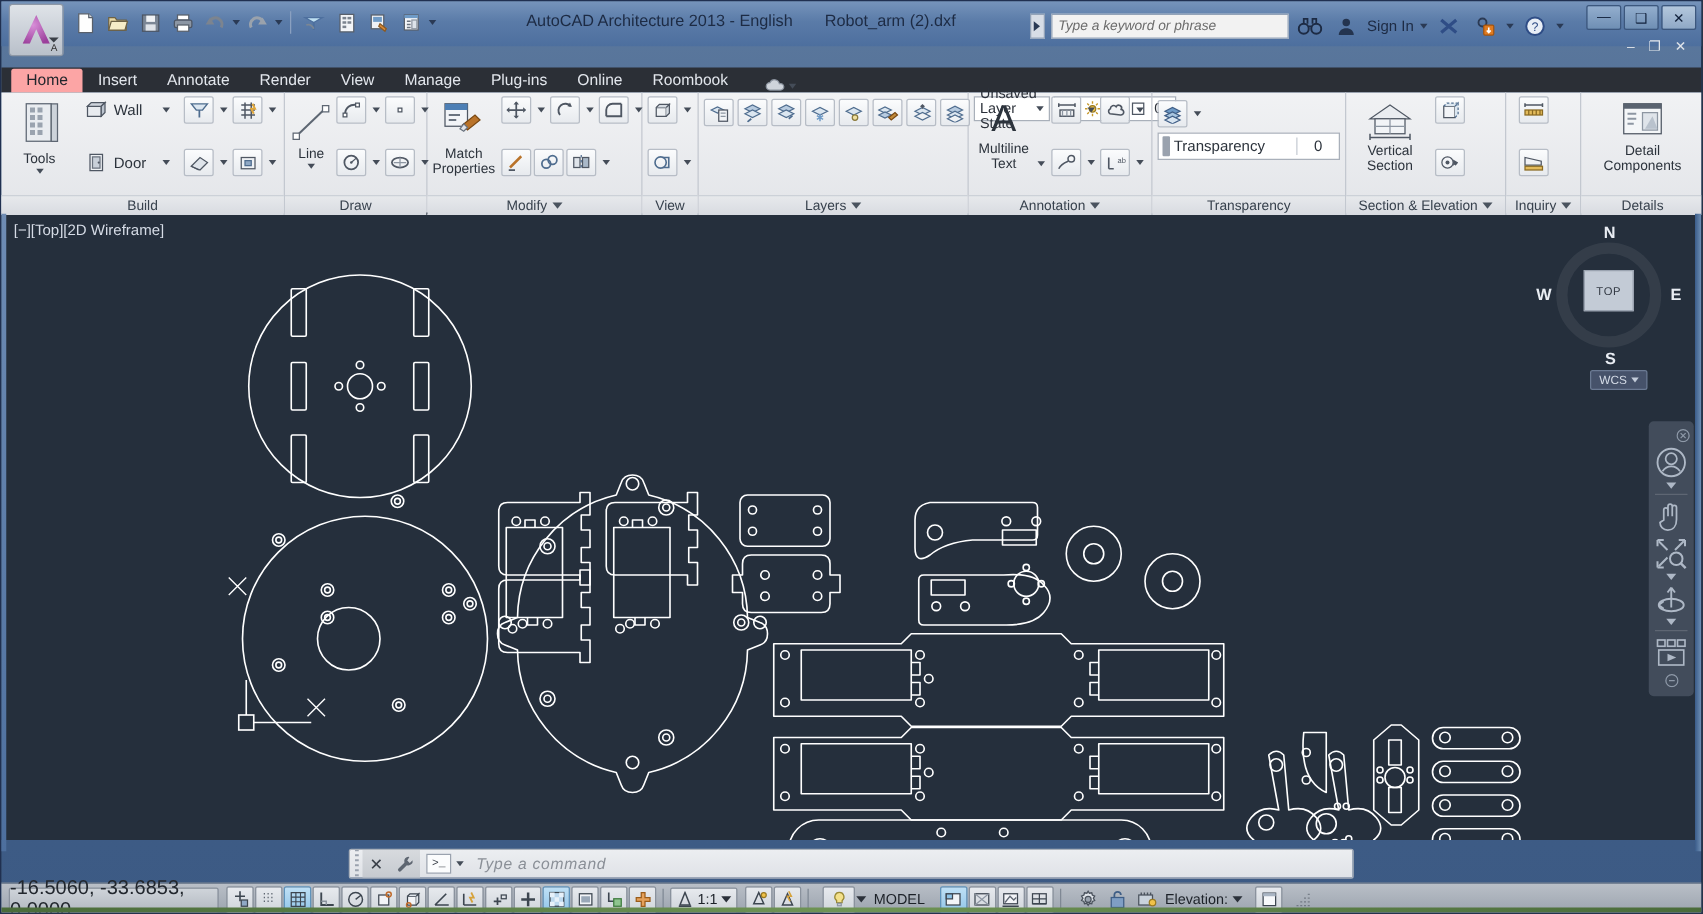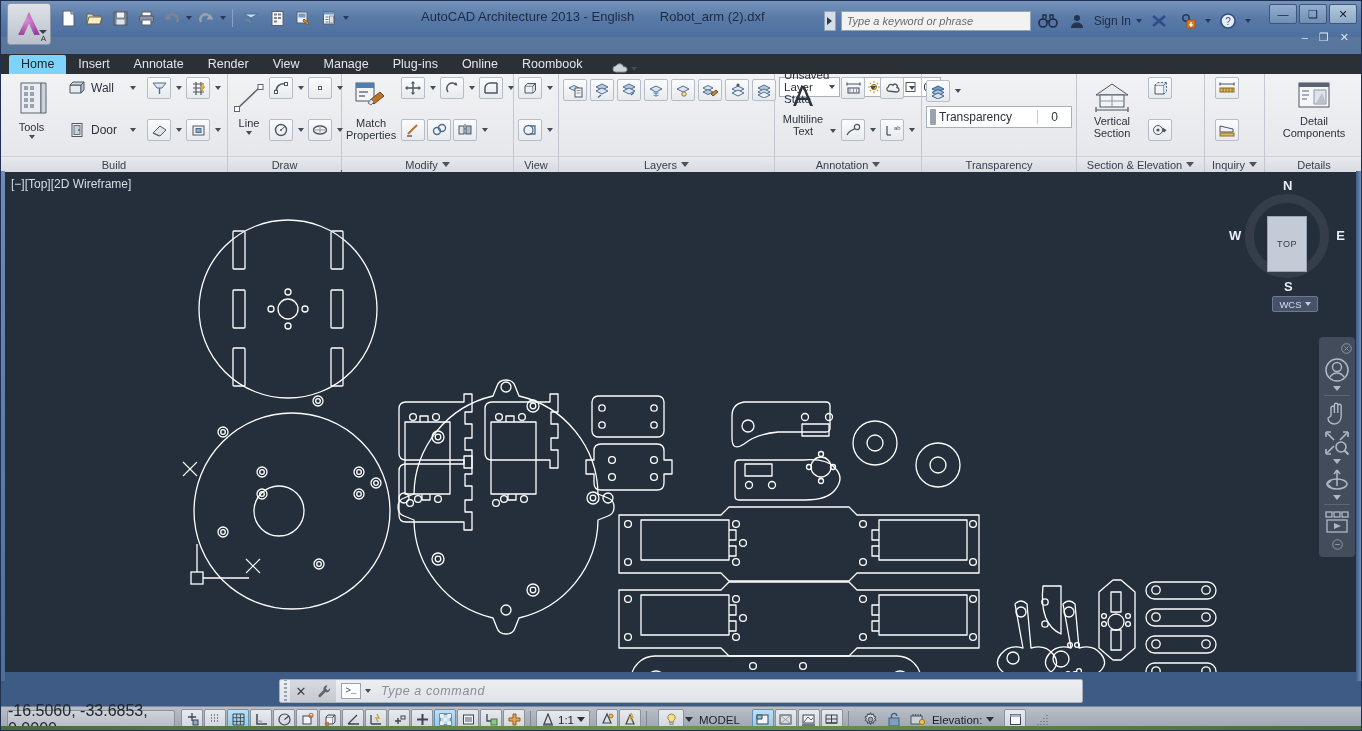--- a/index.html
+++ b/index.html
@@ -72,21 +72,21 @@
   }
   .menubar .mi{ color:#e6e9ee; font-size:12.5px; padding:3px 14px; }
   .winmin{ position:absolute; right:8px; top:30px; color:#dfe4ea; font-size:11px; letter-spacing:4px;}
 
   
   .ribtabs{
     position:absolute; left:0; top:53px; width:1362px; height:20px;
     background:#2b2f36; display:flex; align-items:flex-end; padding-left:8px;
   }
   .rtab{ color:#e2e6ec; font-size:12.5px; padding:2px 12px 3px; }
-  .rtab.active{ background:#7dd3fc; color:#22262c; border-radius:2px 2px 0 0; }
+  .rtab.active{ background:#fca5a5; color:#22262c; border-radius:2px 2px 0 0; }
   .cloudbtn{ margin-left:18px; display:flex;align-items:center;gap:3px; }
 
   
   .ribbon{
     position:absolute; left:0; top:73px; width:1362px; height:98px;
     background:linear-gradient(180deg,#f1f2f4,#e3e5e9);
     border-bottom:1px solid #9aa4b0;
     display:flex;
   }
   .panel{ position:relative; height:98px; border-right:1px solid #c3c8d0; padding:3px 4px 0; }
@@ -118,21 +118,21 @@
   .canvas{
     position:absolute; left:0; top:171px; width:1362px; height:500px;
     background:#252f3c; overflow:hidden;
   }
   .vplabel{ position:absolute; left:10px; top:5px; color:#d6dce6; font-size:12px; }
 
   
   .viewcube{ position:absolute; right:20px; top:8px; width:112px;height:112px; }
   .vc-ring{ position:absolute; left:14px;top:14px;width:84px;height:84px;border-radius:50%;
       border:9px solid rgba(255,255,255,0.07); }
-  .vc-cube{ position:absolute; left:36px;top:36px;width:40px;height:56px;
+  .vc-cube{ position:absolute; left:36px;top:36px;width:40px;height:33px;
       background:#c3cbd6; border:1px solid #9aa3b0;
       display:flex;align-items:center;justify-content:center;
       font-size:9px;color:#333a44;letter-spacing:0.5px;}
   .vc-n,.vc-s,.vc-e,.vc-w{ position:absolute;color:#e9edf3;font-size:13px;font-weight:bold;}
   .vc-n{ left:52px; top:-2px;} .vc-s{ left:53px; bottom:-2px;}
   .vc-w{ left:-2px; top:48px;} .vc-e{ right:-2px; top:48px;}
   .wcs{ position:absolute; right:45px; top:124px; width:46px;height:16px;
       background:#46526a;border:1px solid #6b7a93;border-radius:2px;
       display:flex;align-items:center;justify-content:center;gap:3px;
       color:#d5dce7;font-size:9.5px;}

